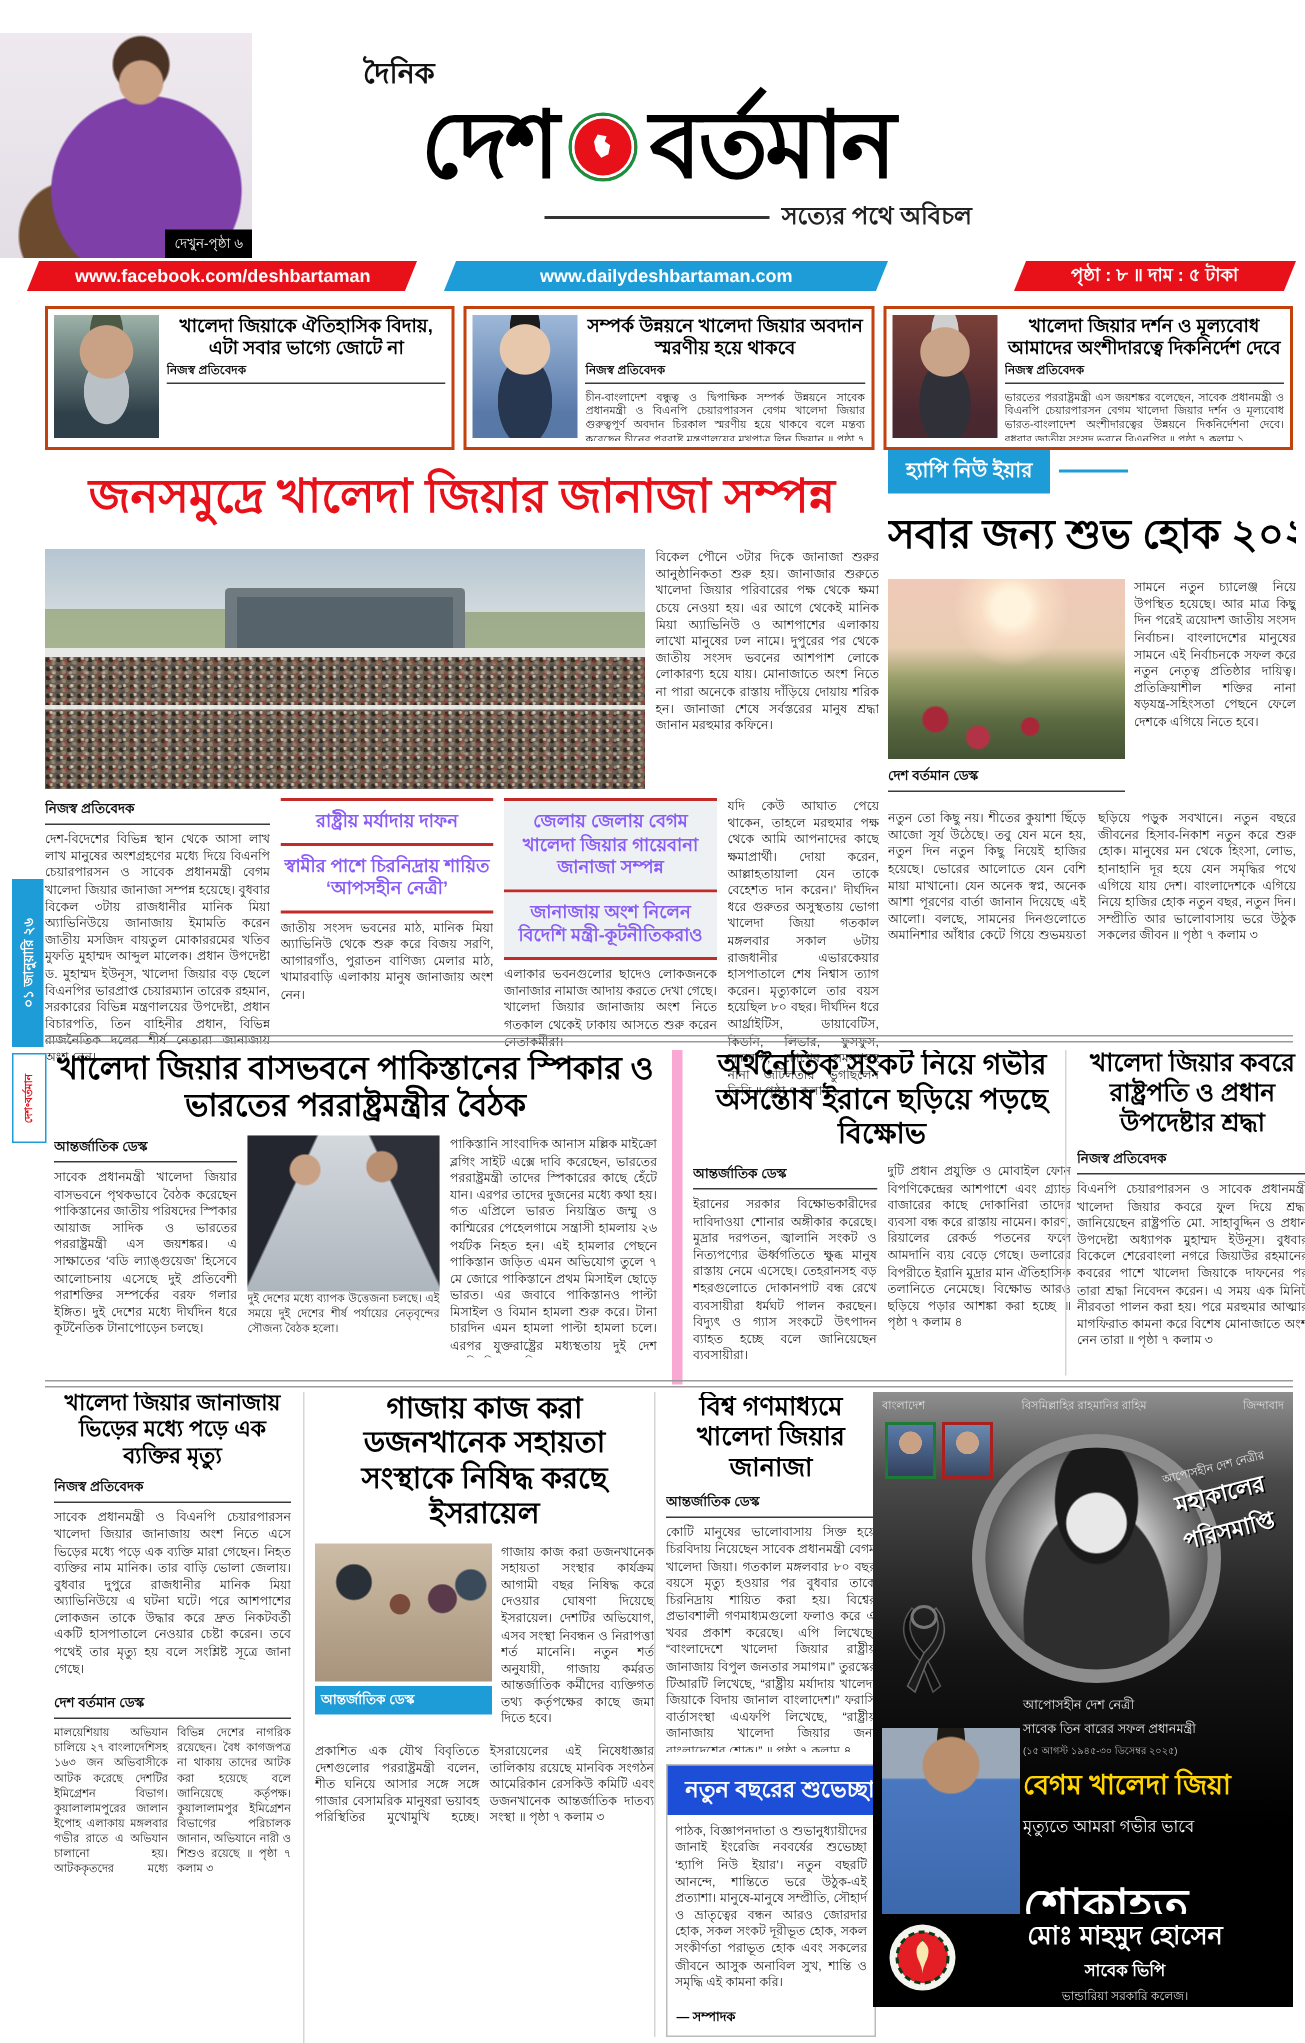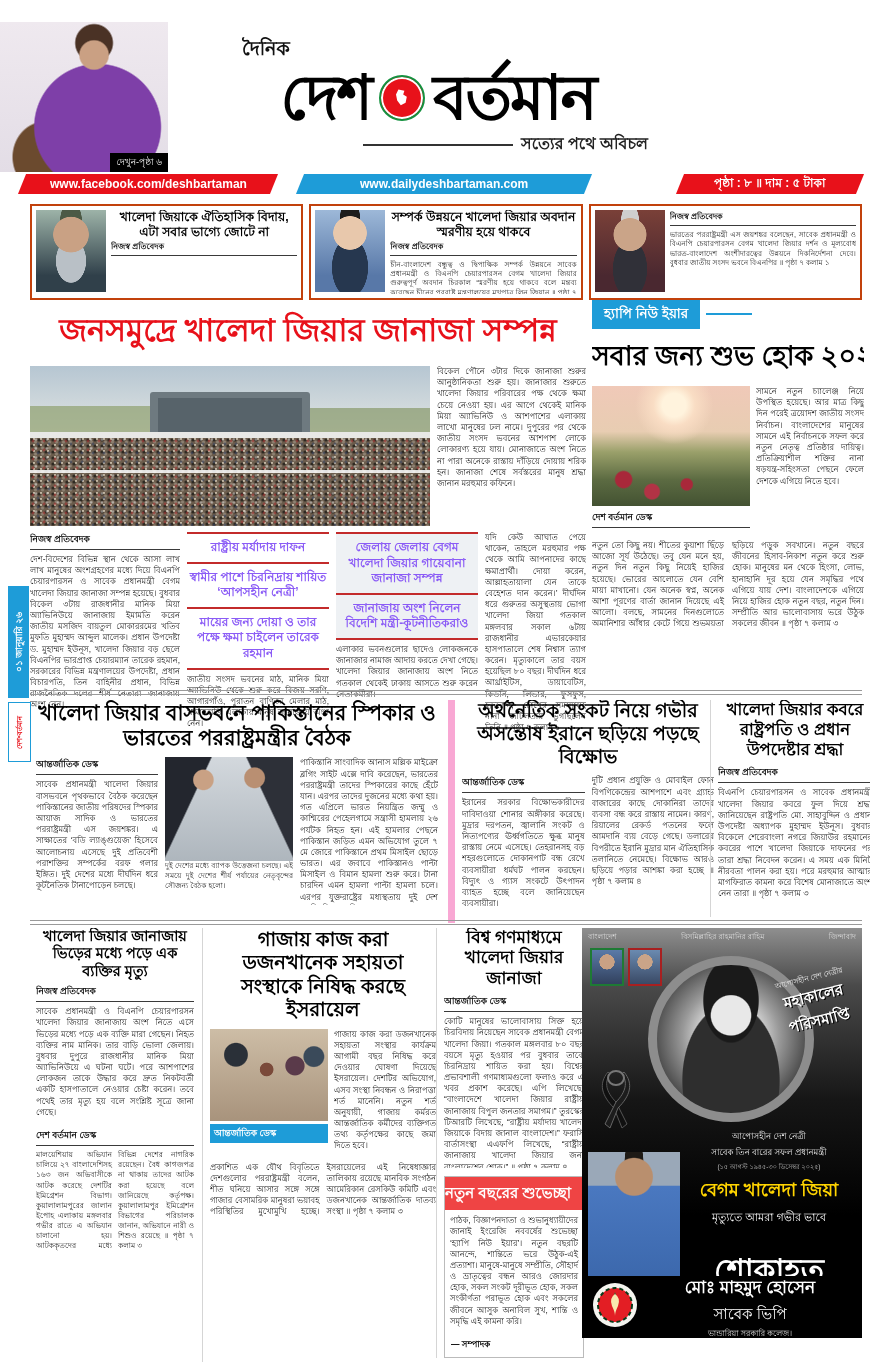--- a/index.html
+++ b/index.html
@@ -46,22 +46,22 @@
   .subbox:first-child{border-top:2px solid #c32b2b;}
   .gray-stack .subbox{background:#eef1f4;}
   .hr-double{border-top:1px solid #9a9a9a;border-bottom:1px solid #9a9a9a;height:3px;}
   
   .badge{display:inline-block;background:#1e9cd8;color:#fff;font-weight:bold;
          font-size:13.5px;padding:3px 12px;}
   .badge-dash{display:inline-block;width:46px;border-top:2px solid #1e9cd8;vertical-align:middle;margin-left:6px;}
   .happy-hl{font-size:27px;font-weight:900;text-align:center;margin:6px 0 6px;white-space:nowrap;overflow:hidden;}
   
   .greet{border:1px solid #bbb;}
-  .greet-title{background:#ef4444;color:#fff;font-weight:900;font-size:15px;
-               text-align:left;padding:4px 0;}
+  .greet-title{background:#1d4ed8;color:#fff;font-weight:900;font-size:15px;
+               text-align:right;padding:4px 0;}
   
   .ad{background:linear-gradient(180deg,#8f8f8f 0%,#4a4a4a 14%,#161616 42%,#000 70%);color:#fff;}
   .ad-top{display:flex;justify-content:space-between;font-size:7.5px;color:#ddd;padding:3px 6px;}
   .chip-outer{display:inline-block;background:#f2f2f2;transform:skewX(-16deg);padding:2px;}
   .chip-inner{display:inline-block;background:#0a0a0a;color:#fff;font-weight:bold;
               font-size:12px;padding:2px 14px;transform:skewX(0deg);}
   .vstrip{background:#1e9cd8;color:#fff;display:flex;align-items:center;justify-content:center;}
   .vtext{writing-mode:vertical-rl;transform:rotate(180deg);font-size:9px;font-weight:bold;white-space:nowrap;}
   .vlogo{background:#fff;border:1.5px solid #1e9cd8;color:#e8111a;display:flex;align-items:center;justify-content:center;}
 </style>
@@ -142,20 +142,21 @@
       </div>
     </div>
 
     <div class="tbox">
       <div class="photo" style="background:
           radial-gradient(circle at 50% 30%, #caa488 0 24%, transparent 25%),
           radial-gradient(ellipse at 50% 15%, #cfcfcf 0 18%, transparent 19%),
           radial-gradient(ellipse at 50% 72%, #303038 0 34%, transparent 35%),
           linear-gradient(180deg,#7a4038,#4a2830 80%);"></div>
       <div style="flex:1;overflow:hidden;">
+        <div class="hl">খালেদা জিয়ার দর্শন ও মূল্যবোধ আমাদের অংশীদারত্বে দিকনির্দেশ দেবে</div>
         <div class="byline">নিজস্ব প্রতিবেদক</div>
         <div class="body-txt" style="height:38px;">ভারতের পররাষ্ট্রমন্ত্রী এস জয়শঙ্কর বলেছেন, সাবেক প্রধানমন্ত্রী ও বিএনপি চেয়ারপারসন বেগম খালেদা জিয়ার দর্শন ও মূল্যবোধ ভারত-বাংলাদেশ অংশীদারত্বের উন্নয়নে দিকনির্দেশনা দেবে। বুধবার জাতীয় সংসদ ভবনে বিএনপির ॥ পৃষ্ঠা ৭ কলাম ১</div>
       </div>
     </div>
   </div>
 
   <div class="abs" style="left:30px;top:306px;width:556px;">
     <div class="main-hl">জনসমুদ্রে খালেদা জিয়ার জানাজা সম্পন্ন</div>
 
     <div style="display:flex;gap:7px;margin-top:8px;">
@@ -193,21 +194,20 @@
     </div>
 
     <div style="display:flex;gap:7px;margin-top:6px;">
       <div style="flex:0 0 150px;overflow:hidden;height:212px;">
         <div class="byline">নিজস্ব প্রতিবেদক</div>
         <div class="body-txt">দেশ-বিদেশের বিভিন্ন স্থান থেকে আসা লাখ লাখ মানুষের অংশগ্রহণের মধ্যে দিয়ে বিএনপি চেয়ারপারসন ও সাবেক প্রধানমন্ত্রী বেগম খালেদা জিয়ার জানাজা সম্পন্ন হয়েছে। বুধবার বিকেল ৩টায় রাজধানীর মানিক মিয়া অ্যাভিনিউয়ে জানাজায় ইমামতি করেন জাতীয় মসজিদ বায়তুল মোকাররমের খতিব মুফতি মুহাম্মদ আব্দুল মালেক। প্রধান উপদেষ্টা ড. মুহাম্মদ ইউনূস, খালেদা জিয়ার বড় ছেলে বিএনপির ভারপ্রাপ্ত চেয়ারম্যান তারেক রহমান, সরকারের বিভিন্ন মন্ত্রণালয়ের উপদেষ্টা, প্রধান বিচারপতি, তিন বাহিনীর প্রধান, বিভিন্ন রাজনৈতিক দলের শীর্ষ নেতারা জানাজায় অংশ নেন।</div>
       </div>
       <div style="flex:0 0 142px;overflow:hidden;height:212px;">
         <div class="subbox">রাষ্ট্রীয় মর্যাদায় দাফন</div>
         <div class="subbox">স্বামীর পাশে চিরনিদ্রায় শায়িত ‘আপসহীন নেত্রী’</div>
-        <div class="subbox">মায়ের জন্য দোয়া ও তার পক্ষে ক্ষমা চাইলেন তারেক রহমান</div>
         <div class="body-txt" style="margin-top:4px;">জাতীয় সংসদ ভবনের মাঠ, মানিক মিয়া অ্যাভিনিউ থেকে শুরু করে বিজয় সরণি, আগারগাঁও, পুরাতন বাণিজ্য মেলার মাঠ, খামারবাড়ি এলাকায় মানুষ জানাজায় অংশ নেন।</div>
       </div>
       <div class="gray-stack" style="flex:0 0 142px;overflow:hidden;height:212px;">
         <div class="subbox">জেলায় জেলায় বেগম খালেদা জিয়ার গায়েবানা জানাজা সম্পন্ন</div>
         <div class="subbox">জানাজায় অংশ নিলেন বিদেশি মন্ত্রী-কূটনীতিকরাও</div>
         <div class="body-txt" style="margin-top:4px;">এলাকার ভবনগুলোর ছাদেও লোকজনকে জানাজার নামাজ আদায় করতে দেখা গেছে। খালেদা জিয়ার জানাজায় অংশ নিতে গতকাল থেকেই ঢাকায় আসতে শুরু করেন নেতাকর্মীরা।</div>
       </div>
       <div class="body-txt" style="flex:1;height:212px;">যদি কেউ আঘাত পেয়ে থাকেন, তাহলে মরহুমার পক্ষ থেকে আমি আপনাদের কাছে ক্ষমাপ্রার্থী। দোয়া করেন, আল্লাহতায়ালা যেন তাকে বেহেশত দান করেন।’ দীর্ঘদিন ধরে গুরুতর অসুস্থতায় ভোগা খালেদা জিয়া গতকাল মঙ্গলবার সকাল ৬টায় রাজধানীর এভারকেয়ার হাসপাতালে শেষ নিশ্বাস ত্যাগ করেন। মৃত্যুকালে তার বয়স হয়েছিল ৮০ বছর। দীর্ঘদিন ধরে আর্থ্রাইটিস, ডায়াবেটিস, কিডনি, লিভার, ফুসফুস, হৃদরোগ, চোখের সমস্যাসহ নানা জটিলতায় ভুগছিলেন তিনি ॥ পৃষ্ঠা ৭ কলাম ১</div>
     </div>
   </div>
@@ -348,21 +348,21 @@
         <path d="M30 4 C40 16 36 28 24 40 L16 60 L11 56 L22 34 C32 24 34 14 28 6 Z" fill="#1c1c1c" stroke="#666" stroke-width="1"></path>
         <ellipse cx="22" cy="10" rx="8" ry="7" fill="none" stroke="#777" stroke-width="2"></ellipse>
       </svg>
     </div>
 
     <div class="abs photo" style="left:6px;top:206px;width:92px;height:138px;background:
         radial-gradient(circle at 50% 18%, #b98f6e 0 15%, transparent 16%),
         radial-gradient(ellipse at 50% 8%, #1e1a16 0 14%, transparent 15%),
         linear-gradient(180deg,#9aa8b8 0 24%, #4a78c0 25%, #3a66aa 100%);"></div>
 
-    <div class="abs" style="left:100px;top:202px;width:174px;text-align:center;">
+    <div class="abs" style="left:100px;top:202px;width:174px;">
       <div style="font-size:8.5px;color:#f0f0f0;">আপোসহীন দেশ নেত্রী</div>
       <div style="font-size:8.5px;color:#f0f0f0;margin-top:2px;">সাবেক তিন বারের সফল প্রধানমন্ত্রী</div>
       <div style="font-size:6.5px;color:#bcbcbc;margin-top:2px;">(১৫ আগস্ট ১৯৪৫-৩০ ডিসেম্বর ২০২৫)</div>
       <div style="font-size:18px;font-weight:900;color:#ffd400;margin-top:3px;white-space:nowrap;">বেগম খালেদা জিয়া</div>
       <div style="font-size:11px;color:#fff;margin-top:2px;">মৃত্যুতে আমরা গভীর ভাবে</div>
       <div style="font-size:31px;font-weight:900;color:#fff;text-shadow:2px 2px 0 #000;margin-top:18px;">শোকাহত</div>
       <div style="margin-top:4px;">
         <span class="chip-outer"><span class="chip-inner">শোকান্তে ঃ</span></span>
       </div>
     </div>
@@ -372,19 +372,19 @@
         <svg width="46" height="46" viewBox="0 0 46 46">
           <circle cx="23" cy="23" r="22" fill="#f5f5f0"></circle>
           <circle cx="23" cy="23" r="17" fill="#e31e24"></circle>
           <path d="M23 10 L26 20 L23 23 L20 20 Z" fill="#1e7a34"></path>
           <path d="M23 12 q6 4 3 12 q-3 6 -3 10 q0 -4 -3 -10 q-3 -8 3 -12" fill="#f8e9b0"></path>
           <circle cx="23" cy="23" r="17" fill="none" stroke="#0a3a1a" stroke-width="2" stroke-dasharray="4 3"></circle>
         </svg>
       </span>
       <span style="flex:1;text-align:center;">
         <div style="font-size:17px;font-weight:900;color:#fff;white-space:nowrap;">মোঃ মাহমুদ হোসেন</div>
-        <div style="font-size:15px;font-weight:normal;color:#fff;">সাবেক ভিপি</div>
+        <div style="font-size:11px;font-weight:bold;color:#fff;">সাবেক ভিপি</div>
         <div style="font-size:8px;color:#ddd;">ভান্ডারিয়া সরকারি কলেজ।</div>
       </span>
     </div>
   </div>
 
 </div>
 
 </body></html>

